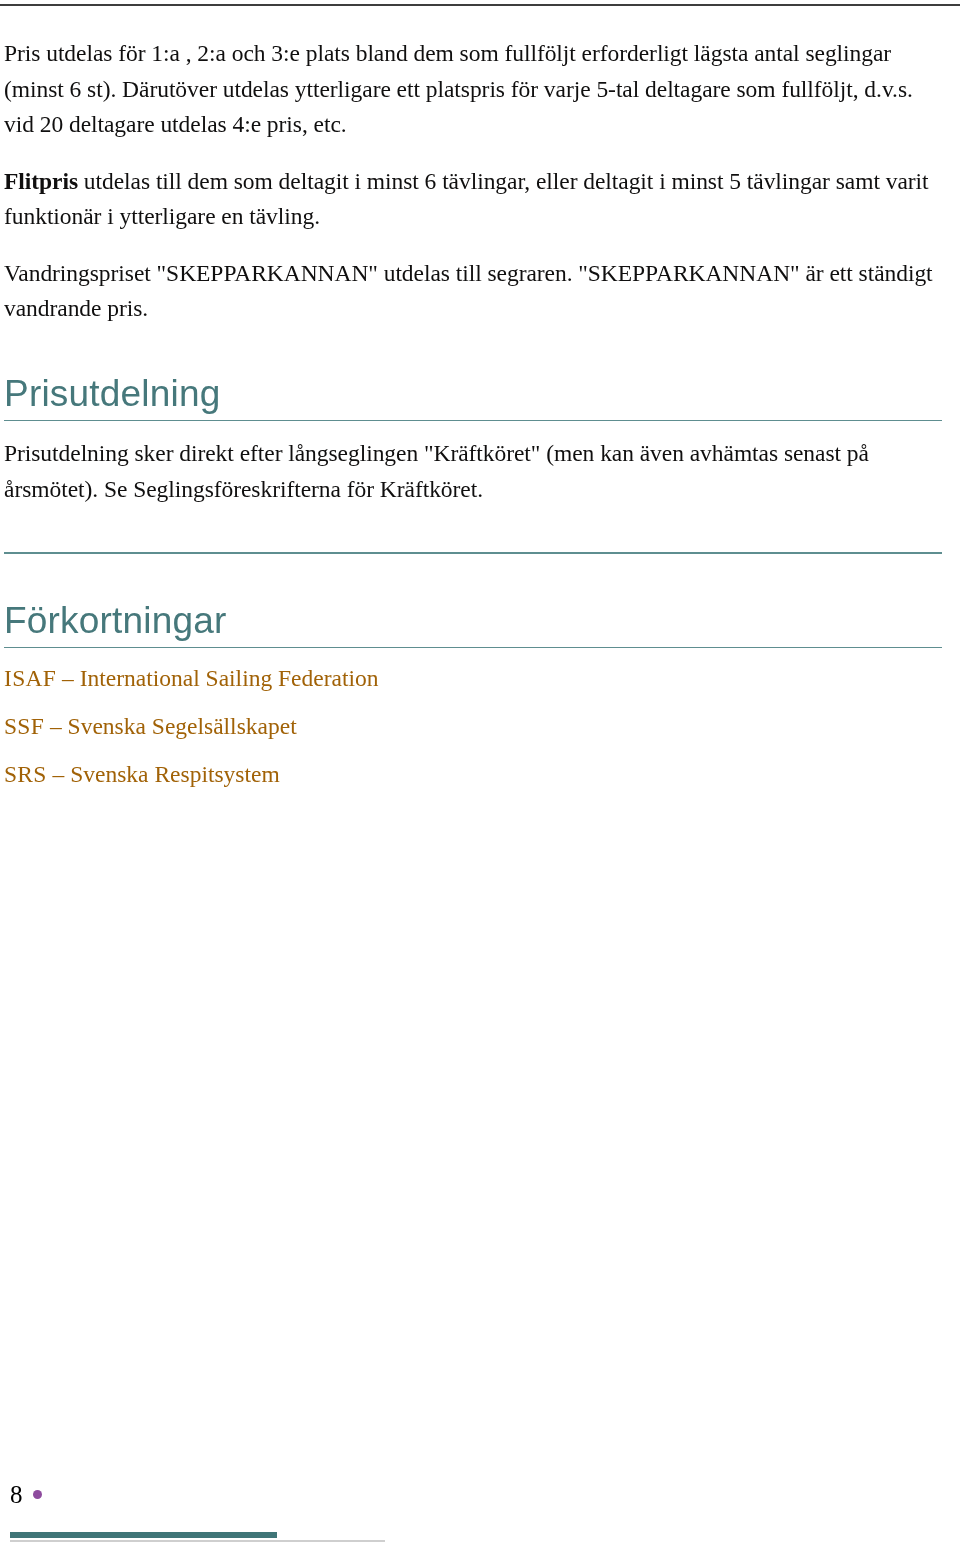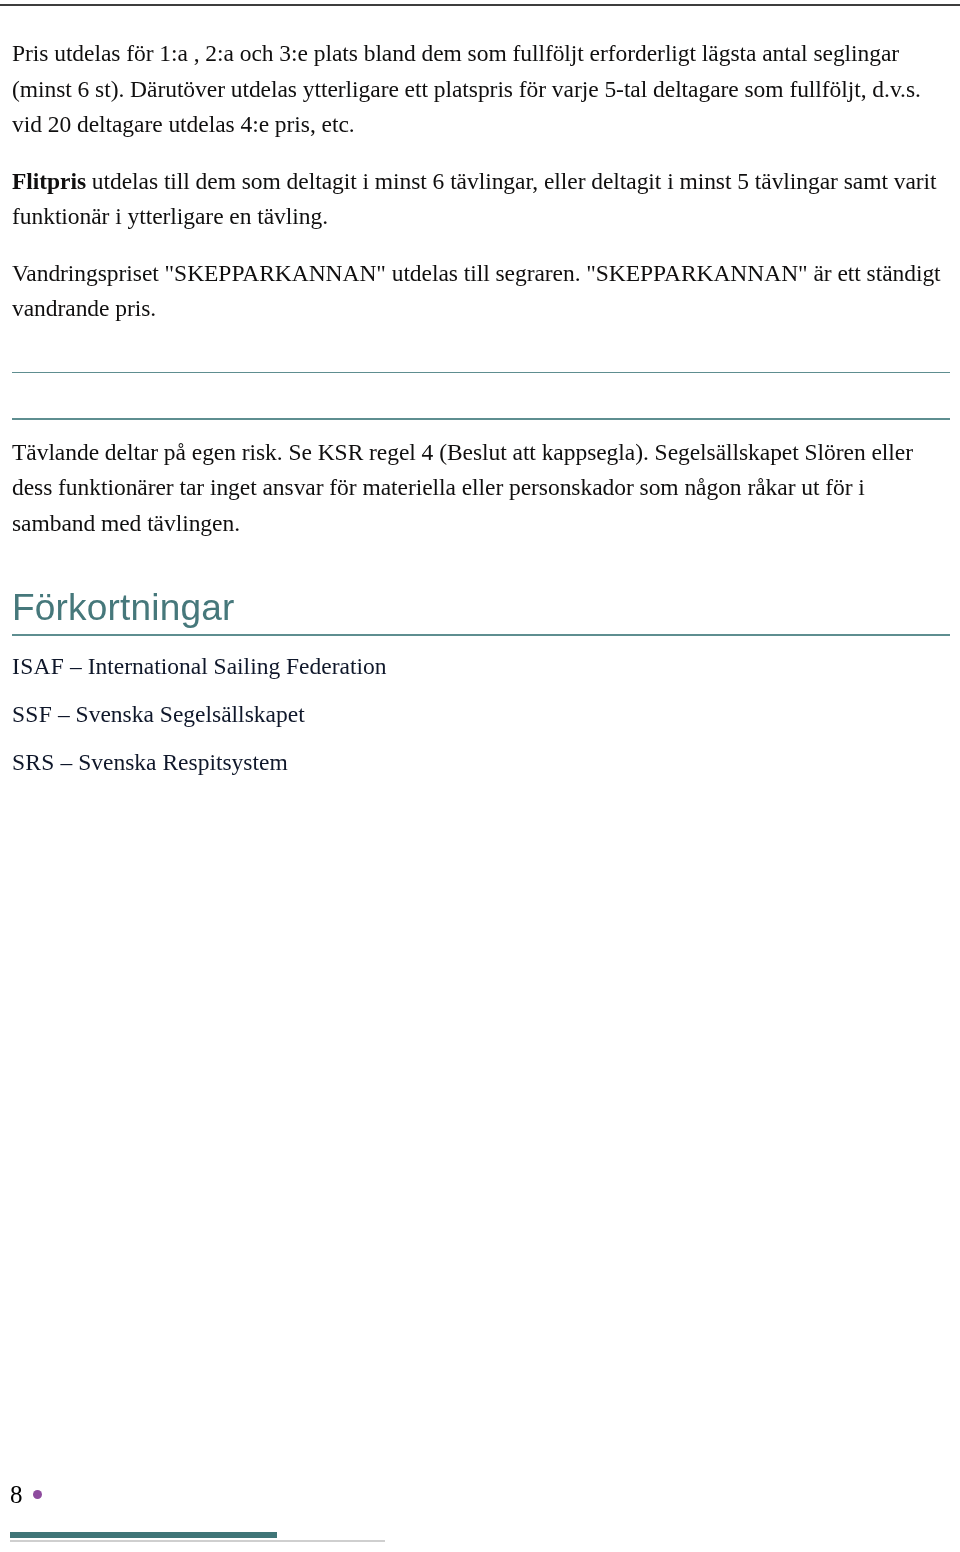--- a/index.html
+++ b/index.html
@@ -25,21 +25,21 @@
     position: absolute;
     top: 4px;
     left: 0;
     width: 960px;
     height: 2px;
     background: #3d3d3d;
   }
   .content {
     position: absolute;
     top: 36px;
-    left: 12px;
+    left: 4px;
     width: 938px;
   }
   p.body-text {
     margin: 0 0 0 0;
     font-family: "Liberation Serif", "DejaVu Serif", serif;
     font-size: 23.5px;
     line-height: 35.5px;
     color: #100f0f;
     text-align: left;
     letter-spacing: -0.05px;
@@ -74,21 +74,21 @@
   }
   ul.abbrev-list {
     margin: 0;
     padding: 0;
     list-style: none;
   }
   ul.abbrev-list li {
     font-family: "Liberation Serif", "DejaVu Serif", serif;
     font-size: 23.5px;
     line-height: 30px;
-    color: #0f172a;
+    color: #a16207;
     margin-bottom: 18px;
   }
   ul.abbrev-list li .abbrev-term {
     letter-spacing: 0.3px;
   }
   .footer {
     position: absolute;
     left: 10px;
     bottom: 0;
     width: 950px;
@@ -141,26 +141,27 @@
 
   <div class="content">
 
     <p class="body-text">Pris utdelas för 1:a , 2:a och 3:e plats bland dem som fullföljt erforderligt lägsta antal seglingar (minst 6 st). Därutöver utdelas ytterligare ett platspris för varje 5-tal deltagare som fullföljt, d.v.s. vid 20 deltagare utdelas 4:e pris, etc.</p>
 
     <p class="body-text"><span class="bold">Flitpris</span><span> utdelas till dem som deltagit i minst 6 tävlingar, eller deltagit i minst 5 tävlingar samt varit funktionär i ytterligare en tävling.</span></p>
 
     <p class="body-text">Vandringspriset "SKEPPARKANNAN" utdelas till segraren. "SKEPPARKANNAN" är ett ständigt vandrande pris.</p>
 
     <div class="heading-block">
+      <h2 class="section-heading">Prisutdelning</h2>
       <div class="heading-rule"></div>
+      <p class="body-text after-rule">Prisutdelning sker direkt efter långseglingen "Kräftköret" (men kan även avhämtas senast på årsmötet). Se Seglingsföreskrifterna för Kräftköret.</p>
     </div>
 
     <div class="heading-block">
       <div class="heading-rule"></div>
-      <p class="body-text after-rule">Tävlande deltar på egen risk. Se KSR regel 4 (Beslut att kappsegla). Segelsällskapet Slören eller dess funktionärer tar inget ansvar för materiella eller personskador som någon råkar ut för i samband med tävlingen.</p>
     </div>
 
     <div class="heading-block">
       <h2 class="section-heading">Förkortningar</h2>
       <div class="heading-rule"></div>
       <ul class="abbrev-list after-rule">
         <li><span class="abbrev-term">ISAF</span><span> – </span><span>International Sailing Federation</span></li>
         <li><span class="abbrev-term">SSF</span><span> – </span><span>Svenska Segelsällskapet</span></li>
         <li><span class="abbrev-term">SRS</span><span> – </span><span>Svenska Respitsystem</span></li>
       </ul>

